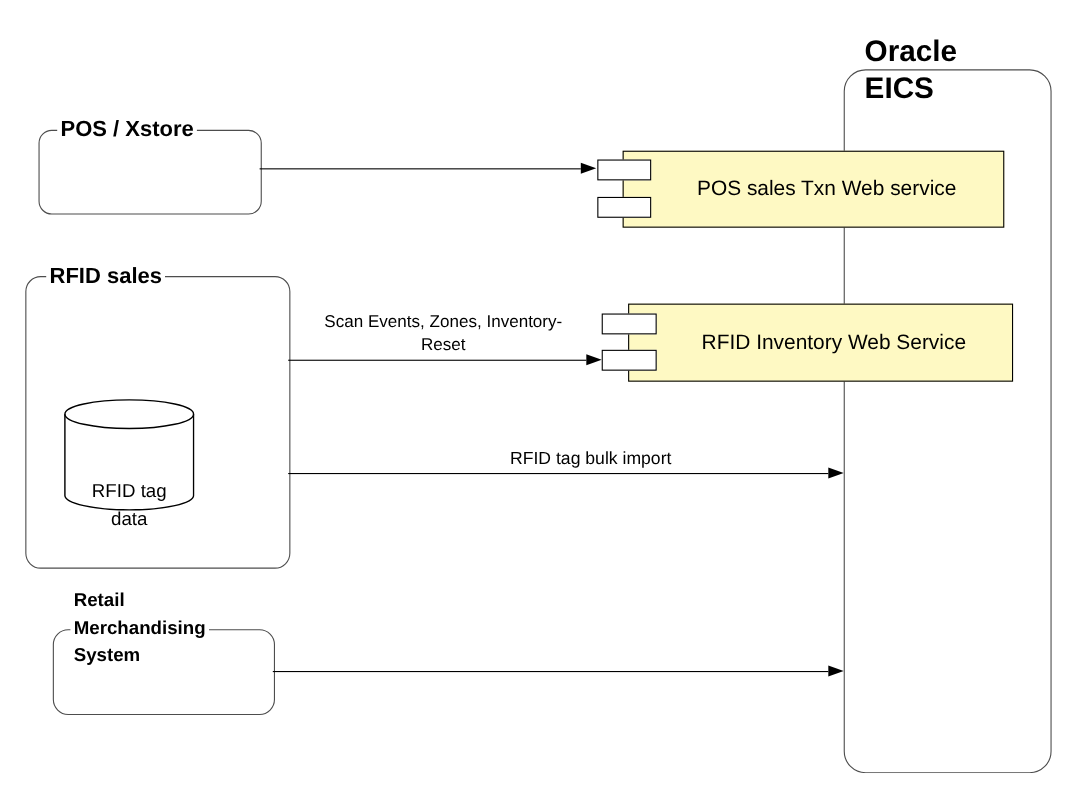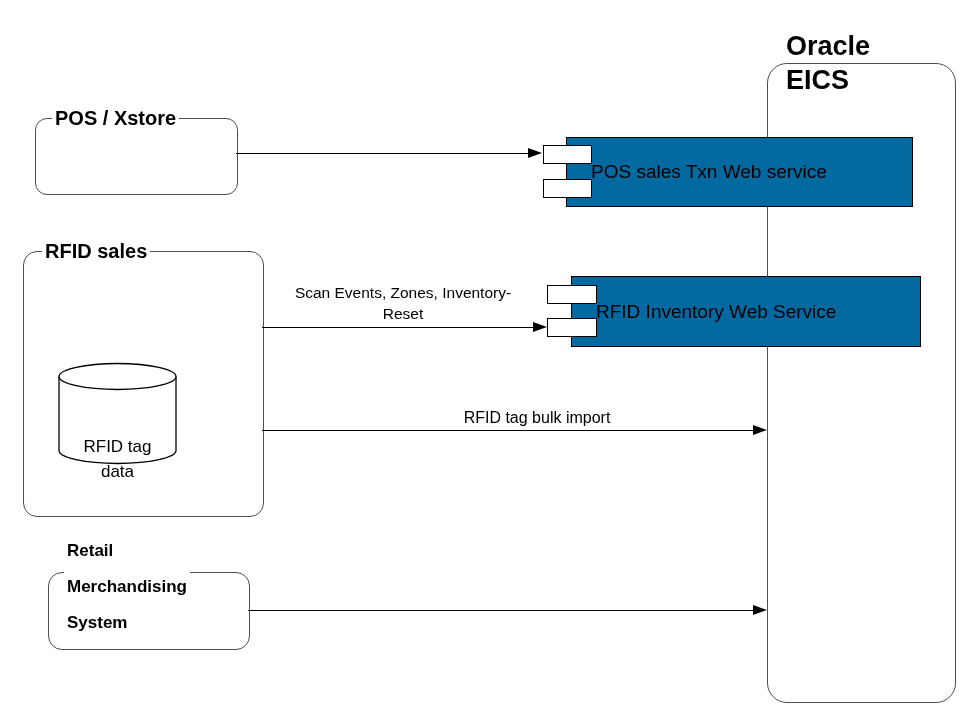--- a/index.html
+++ b/index.html
@@ -15,22 +15,22 @@
     white-space:pre-line;color:#000000;
   }
   
   #eics-box{border-radius:20px;}
   #eics-label{
     position:absolute;font-weight:bold;font-size:27px;line-height:34px;
     white-space:pre-line;background:transparent;padding:0;
   }
   
   .comp{
-    position:absolute;border:1px solid #000;background:#0369a1;
-    display:flex;align-items:center;
+    position:absolute;border:1px solid #000;background:#fef9c3;
+    display:flex;align-items:center;justify-content:center;
     font-size:19px;color:#000;
   }
   .port{position:absolute;border:1px solid #000;background:#ffffff;}
   
   .edge{position:absolute;height:0;border-top:1px solid #000;}
   .arrowhead{
     position:absolute;width:0;height:0;
     border-top:5px solid transparent;border-bottom:5px solid transparent;
     border-left:14px solid #000;
   }
@@ -59,21 +59,21 @@
   <div class="node-label" style="left:42px;top:239px;font-size:20px;line-height:24px;">RFID sales</div>
 
   <svg class="abs" style="left:58px;top:362px;" width="119" height="103" viewBox="0 0 119 103">
     <path d="M1,14.5 A58.5,13 0 0 1 118,14.5 L118,88.5 A58.5,13 0 0 1 1,88.5 Z" fill="#ffffff" stroke="#000000" stroke-width="1.3"></path>
     <path d="M1,14.5 A58.5,13 0 0 0 118,14.5" fill="none" stroke="#000000" stroke-width="1.3"></path>
   </svg>
   <div class="cyl-label" style="left:58px;top:390px;width:119px;margin-top:44px;">RFID tag
 data</div>
 
   <div class="rnode" style="left:48px;top:572px;width:200px;height:76px;border-radius:14px;"></div>
-  <div class="node-label" style="left:64px;top:533px;font-size:17px;line-height:36px;">Retail
+  <div class="node-label" style="left:64px;top:533px;font-size:17px;line-height:25px;">Retail
 Merchandising
 System</div>
 
   <div class="comp" style="left:566px;top:137px;width:321px;height:68px;padding-left:24px;">
     <span>POS sales Txn Web service</span>
   </div>
   <div class="port" style="left:543px;top:145px;width:47px;height:17px;"></div>
   <div class="port" style="left:543px;top:179px;width:47px;height:17px;"></div>
 
   <div class="comp" style="left:571px;top:276px;width:324px;height:69px;padding-left:24px;">

